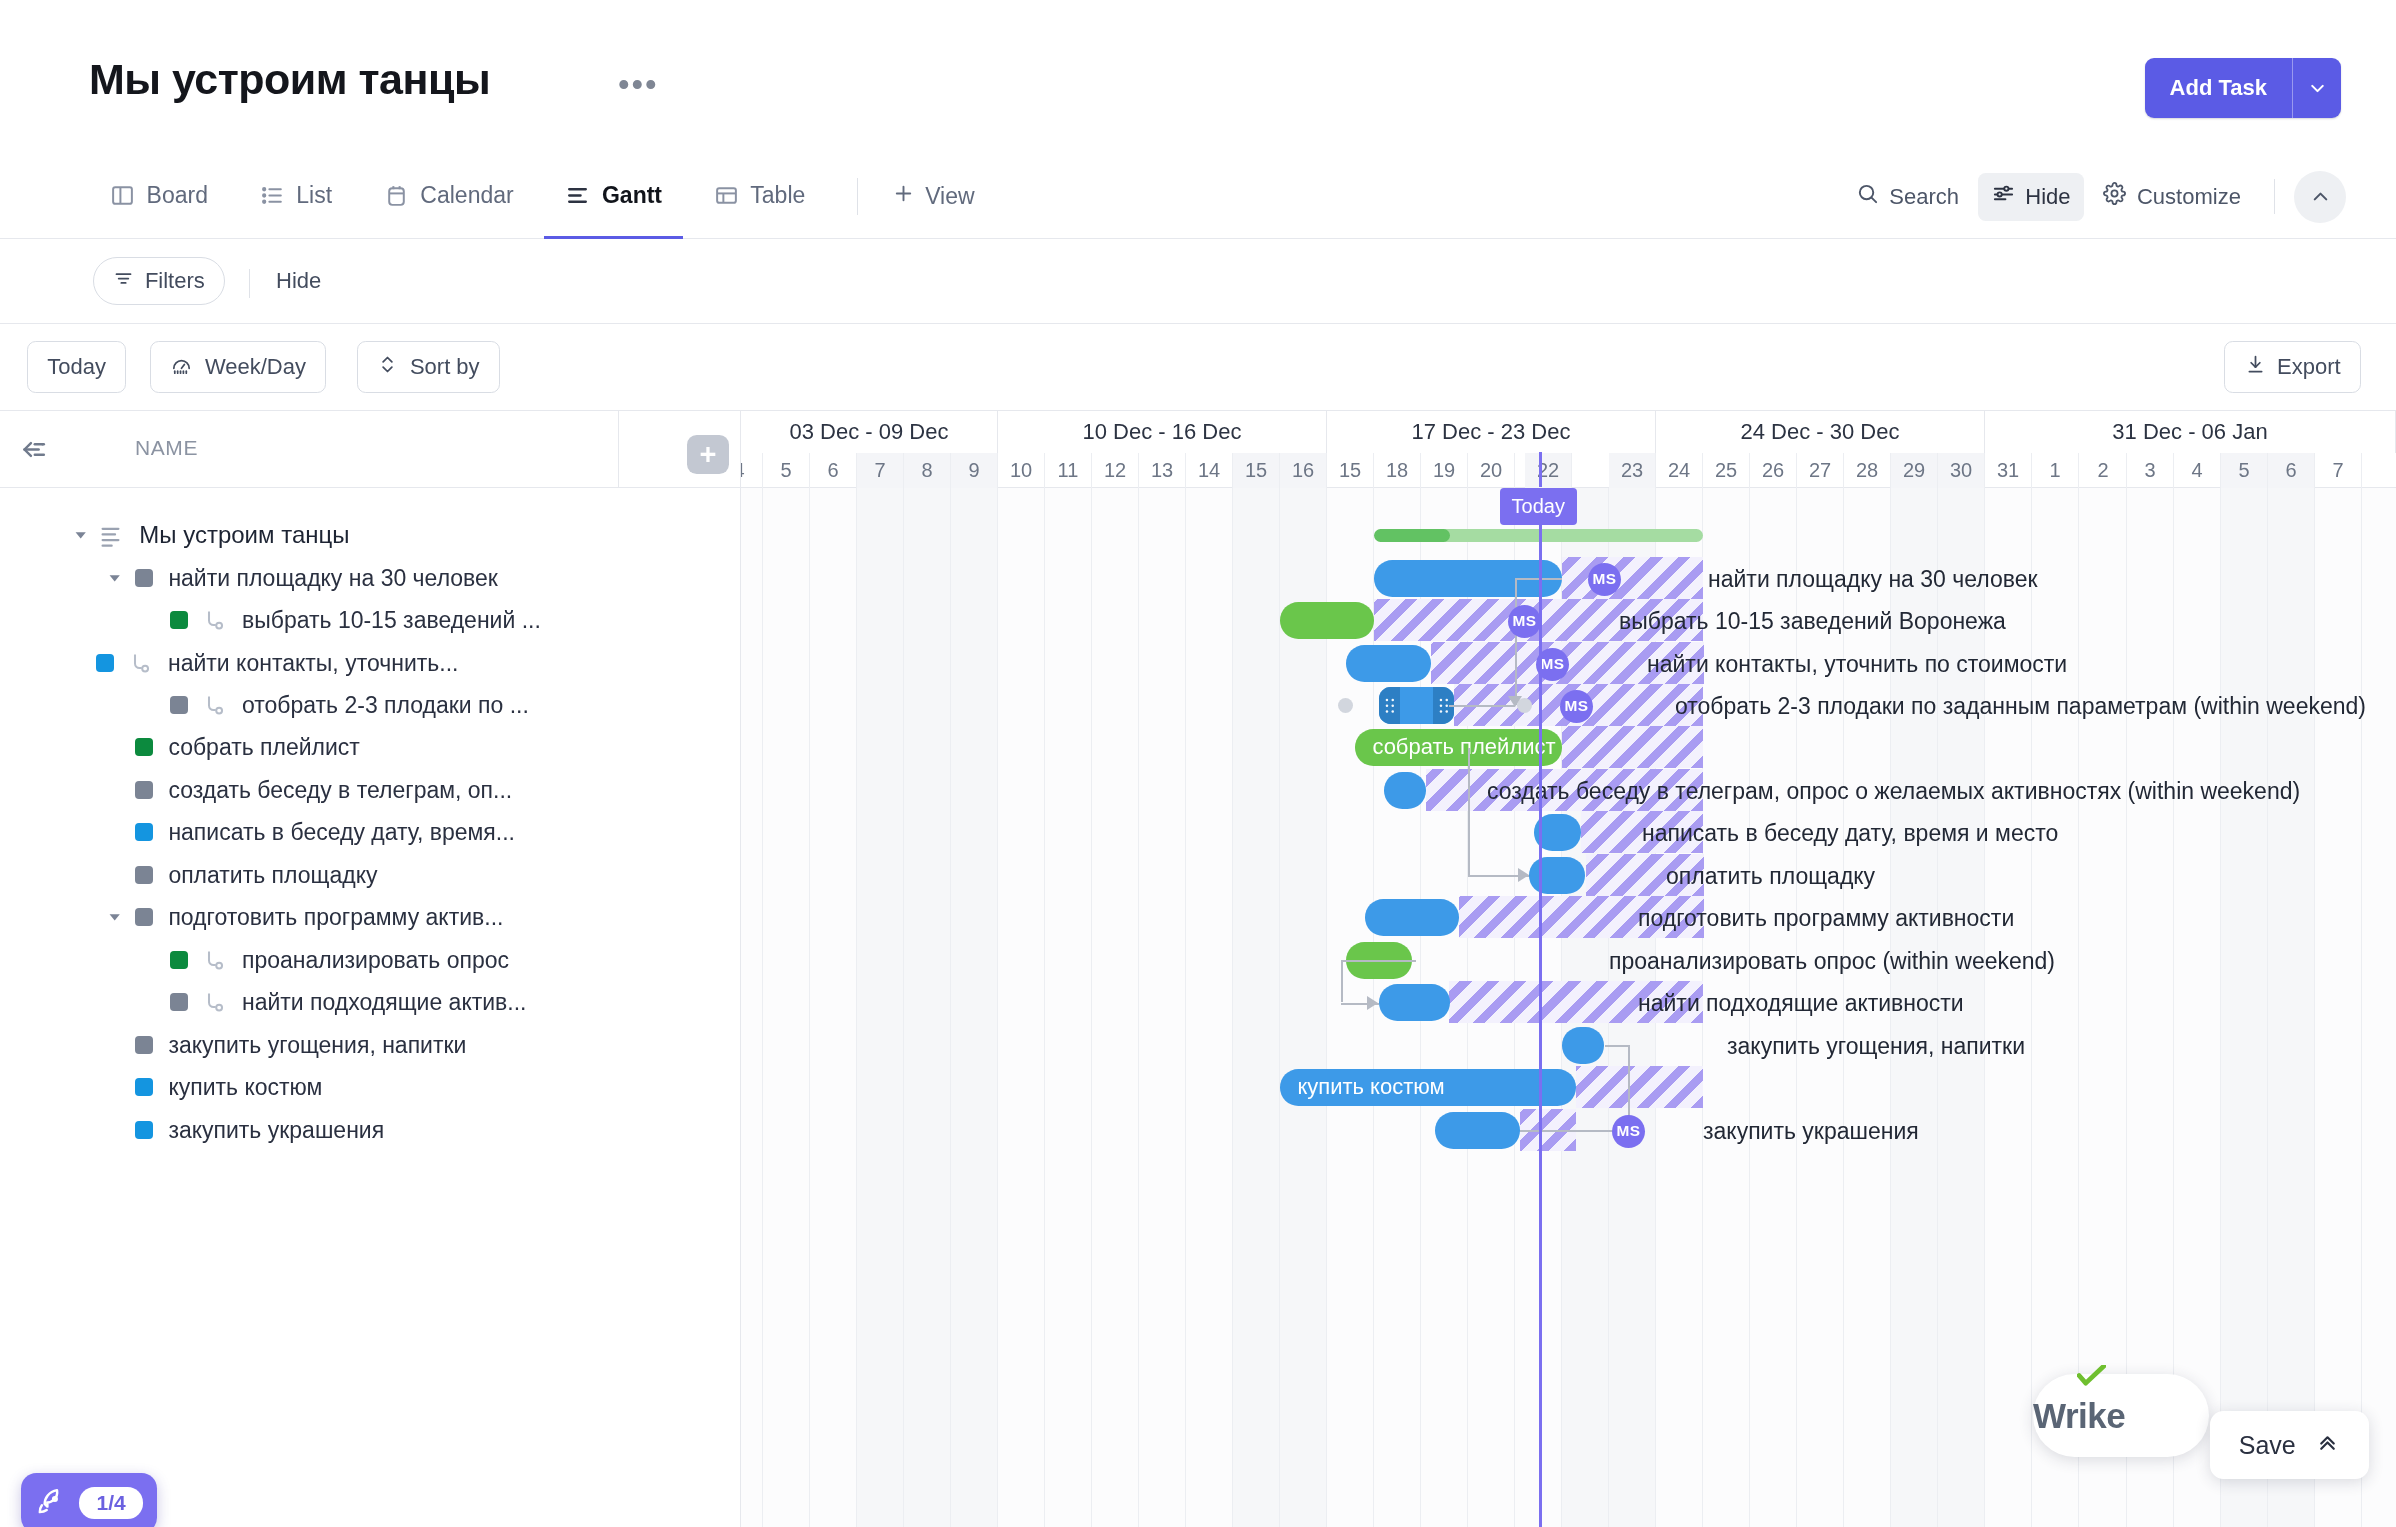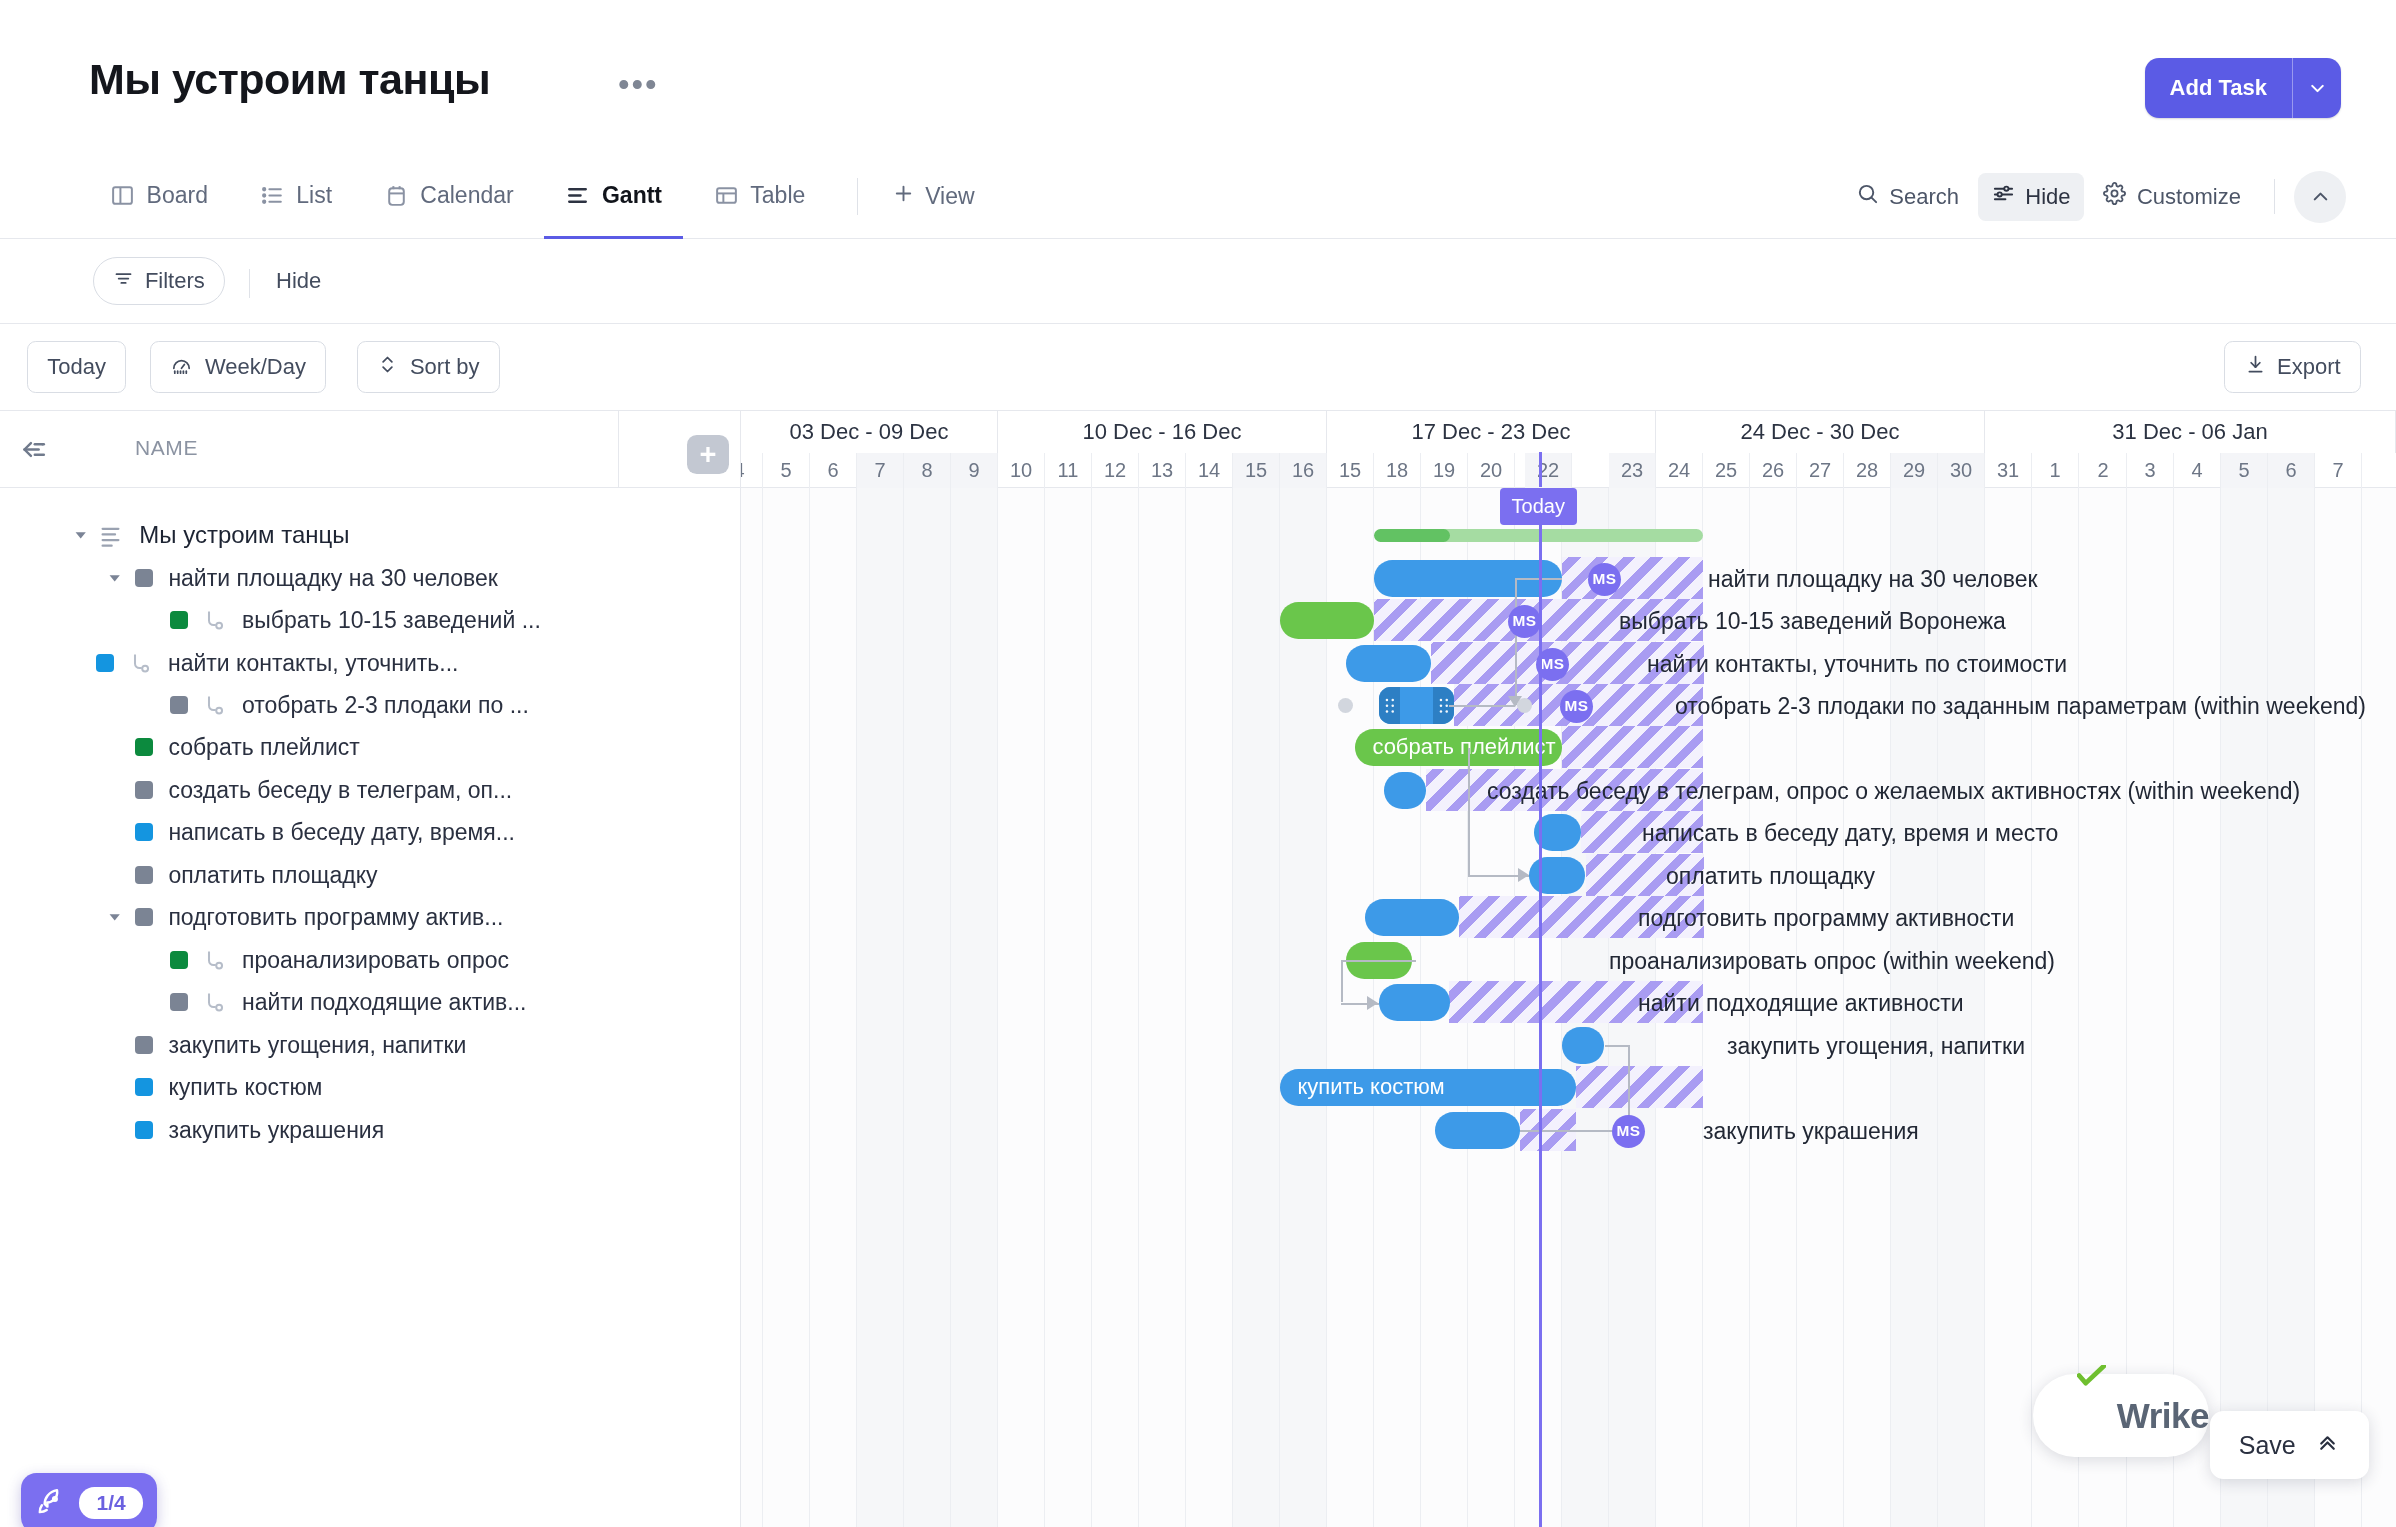--- a/index.html
+++ b/index.html
@@ -18,21 +18,21 @@
     font-size: 43px; font-weight: 700; letter-spacing: -0.5px; color: #14161c;
     white-space: nowrap;
   }
   .title-dots {
     position: absolute; left: 618px; top: 80px;
     font-size: 33px; color: #7f8694; line-height: 9.7px; letter-spacing: 1.9px;
   }
   .add-task-group {
     position: absolute; right: 55px; top: 58px;
     display: flex; align-items: stretch; height: 60px;
-    background: #5b5be5; border-radius: 14px; overflow: hidden;
+    background: #5b5be5; border-radius: 9px; overflow: hidden;
     box-shadow: 0 1px 1.9px rgba(20,25,45,.18);
   }
   .add-task-main {
     display: flex; align-items: center; padding: 0 25px;
     color: #fff; font-size: 22px; font-weight: 700; white-space: nowrap;
     border-right: 1px solid rgba(255,255,255,.38);
   }
   .add-task-caret {
     display: flex; align-items: center; justify-content: center; width: 48px;
     color: #fff;
@@ -239,21 +239,21 @@
   }
   .rocket-ic { width: 33px; height: 33px; color: #fff; }
   .rb-count {
     background: #fff; color: #6b61e0; font-size: 21px; font-weight: 600;
     border-radius: 15.4px; padding: 3.9px 17.4px;
   }
   .wrike-pill {
     position: absolute; right: 187px; bottom: 70px; z-index: 20;
     width: 176px; height: 83px; border-radius: 42px; background: #fff;
     box-shadow: 0 2.9px 15.4px rgba(35,45,70,.16);
-    display: flex; align-items: center; justify-content: flex-end;
+    display: flex; align-items: center; justify-content: flex-start;
   }
   .wrike-word { font-size: 35px; font-weight: 700; color: #5a6575; letter-spacing: -0.5px; position: relative; }
   .wrike-check { position: absolute; left: 44px; top: -8.7px; width: 29px; height: 21px; }
   .save-pill {
     position: absolute; right: 27px; bottom: 48px; z-index: 20;
     display: flex; align-items: center; gap: 19.3px;
     height: 68px; padding: 0 29px; border-radius: 13.5px; background: #fff;
     box-shadow: 0 2.9px 15.4px rgba(35,45,70,.16);
     font-size: 25px; color: #2a3040;
   }

